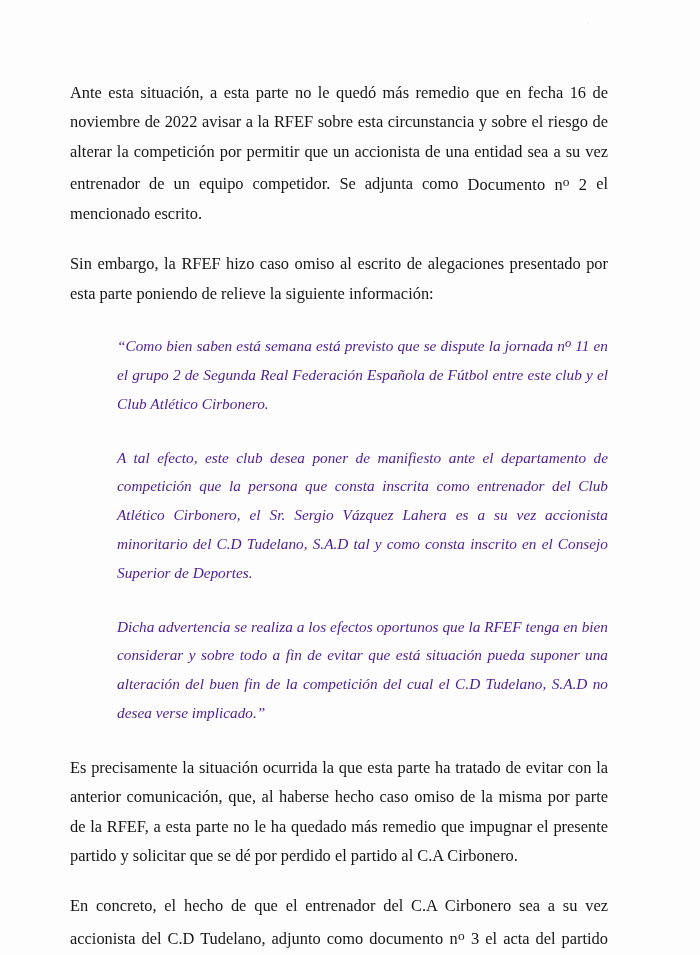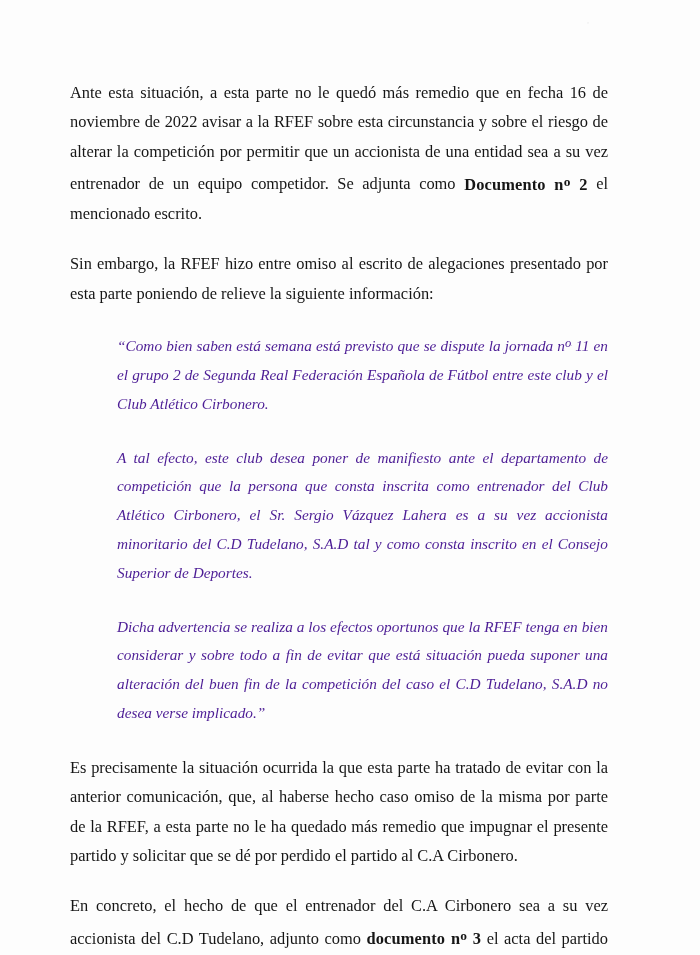--- a/index.html
+++ b/index.html
@@ -52,47 +52,47 @@
   p.quote-para {
     margin: 0 0 25px 0;
     font-size: 15.3px;
     line-height: 28.8px;
     color: #4c1d95;
     font-style: italic;
     text-align: justify;
     text-justify: inter-word;
   }
   strong.emph {
-    font-weight: 700;
+    font-weight: 400;
     letter-spacing: 0.15px;
   }
   .ord {
     font-size: 0.82em;
     vertical-align: 0.32em;
     text-decoration: underline;
     text-decoration-thickness: 0.6px;
     text-underline-offset: -0.12em;
   }
 </style>
 </head>
 <body>
 
 <div class="page">
   <div class="scan-noise"></div>
 
   <div class="doc-body">
 
     <p class="para"><span>Ante esta situación, a esta parte no le quedó más remedio que en fecha 16 de noviembre de 2022 avisar a la RFEF sobre esta circunstancia y sobre el riesgo de alterar la competición por permitir que un accionista de una entidad sea a su vez entrenador de un equipo competidor. Se adjunta como </span><strong class="emph">Documento n<span class="ord">o</span> 2</strong><span> el mencionado escrito.</span></p>
 
-    <p class="para"><span>Sin embargo, la RFEF hizo entre omiso al escrito de alegaciones presentado por esta parte poniendo de relieve la siguiente información:</span></p>
+    <p class="para"><span>Sin embargo, la RFEF hizo caso omiso al escrito de alegaciones presentado por esta parte poniendo de relieve la siguiente información:</span></p>
 
     <div class="quote-block">
       <p class="quote-para">“Como bien saben está semana está previsto que se dispute la jornada n<span class="ord">o</span> 11 en el grupo 2 de Segunda Real Federación Española de Fútbol entre este club y el Club Atlético Cirbonero.</p>
       <p class="quote-para">A tal efecto, este club desea poner de manifiesto ante el departamento de competición que la persona que consta inscrita como entrenador del Club Atlético Cirbonero, el Sr. Sergio Vázquez Lahera es a su vez accionista minoritario del C.D Tudelano, S.A.D tal y como consta inscrito en el Consejo Superior de Deportes.</p>
-      <p class="quote-para">Dicha advertencia se realiza a los efectos oportunos que la RFEF tenga en bien considerar y sobre todo a fin de evitar que está situación pueda suponer una alteración del buen fin de la competición del caso el C.D Tudelano, S.A.D no desea verse implicado.”</p>
+      <p class="quote-para">Dicha advertencia se realiza a los efectos oportunos que la RFEF tenga en bien considerar y sobre todo a fin de evitar que está situación pueda suponer una alteración del buen fin de la competición del cual el C.D Tudelano, S.A.D no desea verse implicado.”</p>
     </div>
 
     <p class="para"><span>Es precisamente la situación ocurrida la que esta parte ha tratado de evitar con la anterior comunicación, que, al haberse hecho caso omiso de la misma por parte de la RFEF, a esta parte no le ha quedado más remedio que impugnar el presente partido y solicitar que se dé por perdido el partido al C.A Cirbonero.</span></p>
 
     <p class="para"><span>En concreto, el hecho de que el entrenador del C.A Cirbonero sea a su vez accionista del C.D Tudelano, adjunto como </span><strong class="emph">documento n<span class="ord">o</span> 3</strong><span> el acta del partido donde se demuestra que es el entrenador del C.A.Cirbonero , con todo lo que ello implica, supone una alteración de la integridad de la competición, debido a que existe un entrenador, esto es, la persona encargada de alinear semanalmente a los jugadores que considere en mejor estado de forma para participar en el encuentro con la finalidad de vencer en cada encuentro, </span></p>
 
   </div>
 </div>
 
 </body></html>

